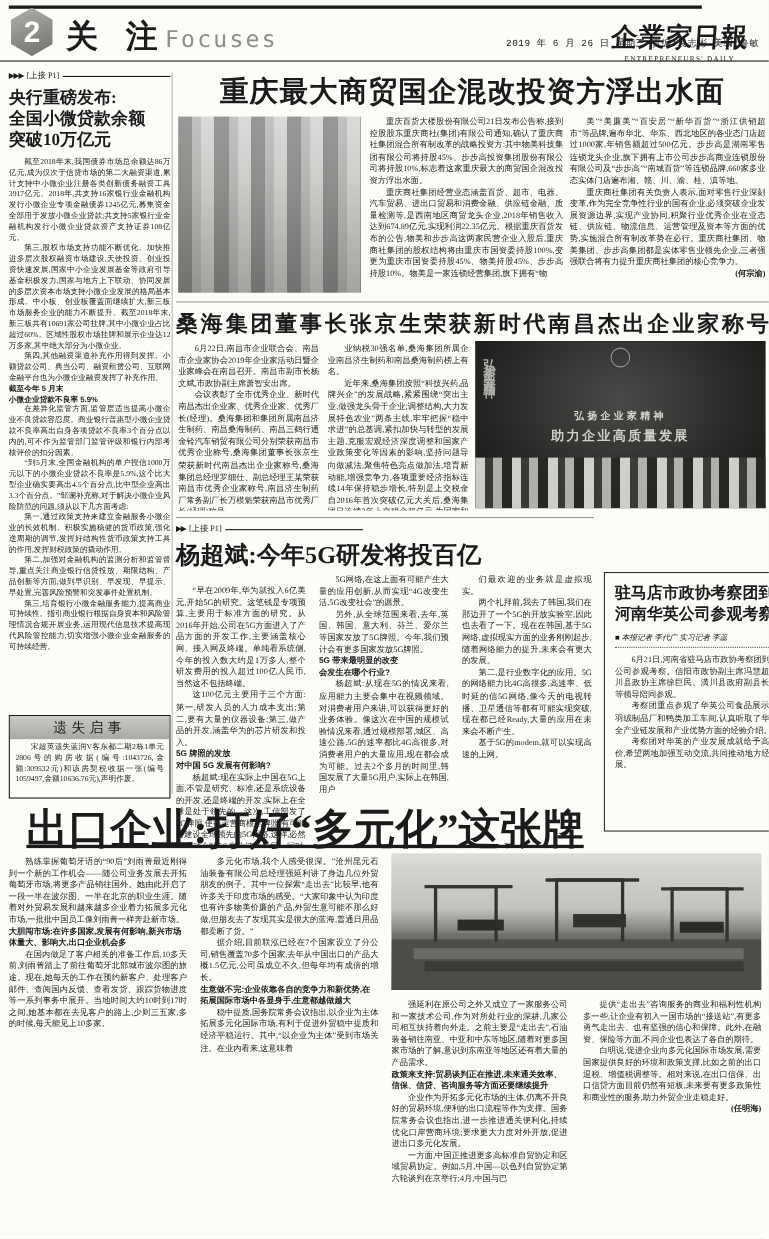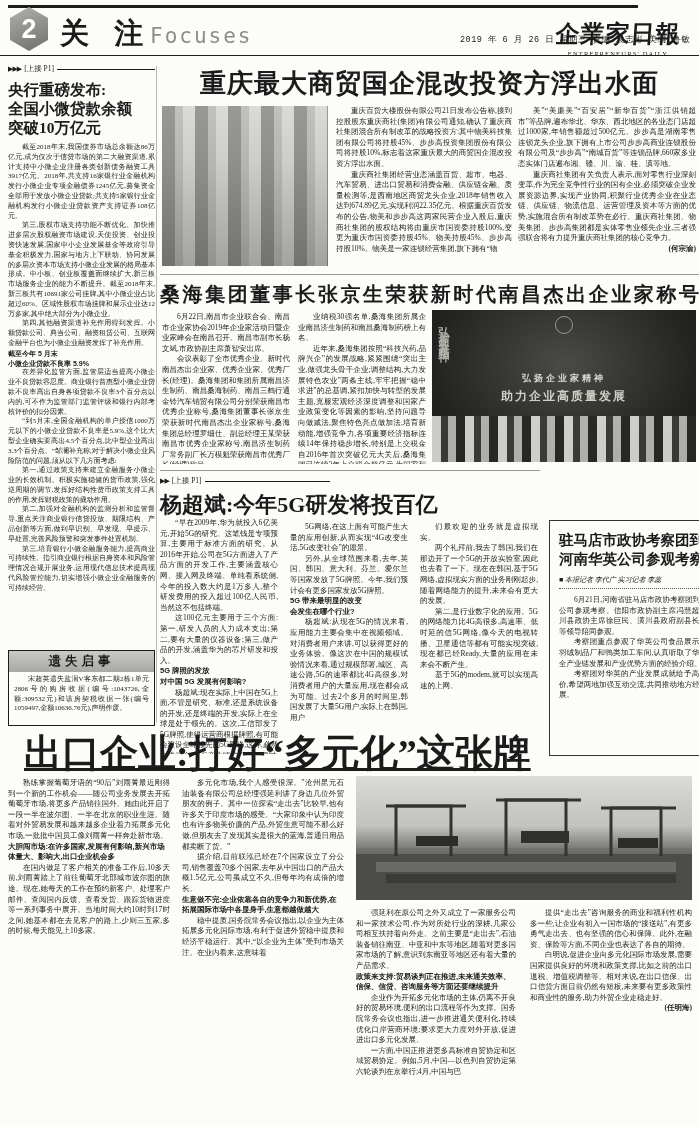--- a/index.html
+++ b/index.html
@@ -35,21 +35,21 @@
   .ph-stage{background:radial-gradient(ellipse at 50% 35%,#4a4a48 0%,#232322 70%,#141413 100%);overflow:hidden;}
   .ph-stage .banner1{color:#d9d9d2;font-size:9px;letter-spacing:3px;text-align:center;margin-top:38px;font-weight:bold;}
   .ph-stage .banner2{color:#cfcfc6;font-size:12px;letter-spacing:2px;text-align:center;font-weight:bold;margin-top:3px;}
   .ph-stage .logo-circle{width:16px;height:16px;border:1px solid #bbb;border-radius:50%;margin:6px auto 0 auto;opacity:.7;}
   .ph-stage .vtext{position:absolute;left:4px;top:8px;writing-mode:vertical-rl;color:#c9c9c0;font-size:11px;letter-spacing:4px;font-weight:bold;opacity:.85;}
   .ph-stage .crowd{position:absolute;left:0;right:0;bottom:0;height:46px;
      background:repeating-linear-gradient(90deg,rgba(235,235,230,.85) 0 9px,rgba(60,60,58,.9) 9px 16px,rgba(210,210,205,.8) 16px 24px,rgba(40,40,38,.9) 24px 33px);
      filter:blur(.4px);}
   .ph-port{background:linear-gradient(#dddddad9 0%,#c3c3bf 40%,#7c7c78 58%,#55555248 58%,#4a4a47 100%),linear-gradient(#d8d8d4,#3f3f3c);}
   .notice-box{border:1px solid #1b1b1b;background:#fcfcf9;}
-  .notice-title{background:linear-gradient(#c9c9c5,#a8a8a4);font-weight:bold;font-size:12.5px;text-align:center;letter-spacing:4px;padding:2px 0;}
+  .notice-title{background:linear-gradient(#c9c9c5,#a8a8a4);font-weight:normal;font-size:12.5px;text-align:center;letter-spacing:4px;padding:2px 0;}
   .sidebar-box{border:1px solid #333;}
   .sidebar-title{font-size:14.5px;font-weight:bold;line-height:19px;}
   .sidebar-byline{font-size:7px;border-bottom:1px dotted #555;padding-bottom:3px;margin:6px 0;font-style:italic;}
 </style>
 </head>
 <body>
 
 <div class="page">
 
   <div class="abs rule" style="left:8px;top:5px;width:630px;height:3px;"></div>
@@ -135,21 +135,21 @@
   <div class="abs rule" style="left:160px;top:470px;width:380px;height:1px;opacity:.45;"></div>
 
   <div class="abs" style="left:160px;top:476px;width:380px;">
     <div class="marker" style="width:170px;">
       <span class="tri">▶▶</span>
       <span>[上接 P1]</span>
       <span class="mline"></span>
     </div>
     <div class="hl-serif" style="font-size:22px;margin-top:4px;">杨超斌:今年5G研发将投百亿</div>
   </div>
-  <div class="abs bodycol" style="left:160px;top:518px;width:118px;height:236px;">
+  <div class="abs bodycol" style="left:160px;top:532px;width:118px;height:236px;">
     <p>“早在2009年,华为就投入6亿美元,开始5G的研究。这笔钱是专项预算,主要用于标准方面的研究。从2016年开始,公司在5G方面进入了产品方面的开发工作,主要涵盖核心网、接入网及终端。单纯看系统侧,今年的投入数大约是1万多人,整个研发费用的投入超过100亿人民币,当然这不包括终端。</p>
     <p>这100亿元主要用于三个方面:第一,研发人员的人力成本支出;第二,要有大量的仪器设备;第三,做产品的开发,涵盖华为的芯片研发和投入。</p>
     <p class="sub-sans">
       <span>5G 牌照的发放</span><br>
       <span>对中国 5G 发展有何影响?</span>
     </p>
     <p>杨超斌:现在实际上中国在5G上面,不管是研究、标准,还是系统设备的开发,还是终端的开发,实际上在全球是处于领先的。这次,工信部发了5G牌照,使得运营商根据牌照,有可能会建设全球领先的5G网络,这样,必然会带动全球5G产业链的发展。同时,基于领先的</p>
   </div>
   <div class="abs bodycol" style="left:290px;top:522px;width:118px;height:236px;">
     <p>5G网络,在这上面有可能产生大量的应用创新,从而实现“4G改变生活,5G改变社会”的愿景。</p>

